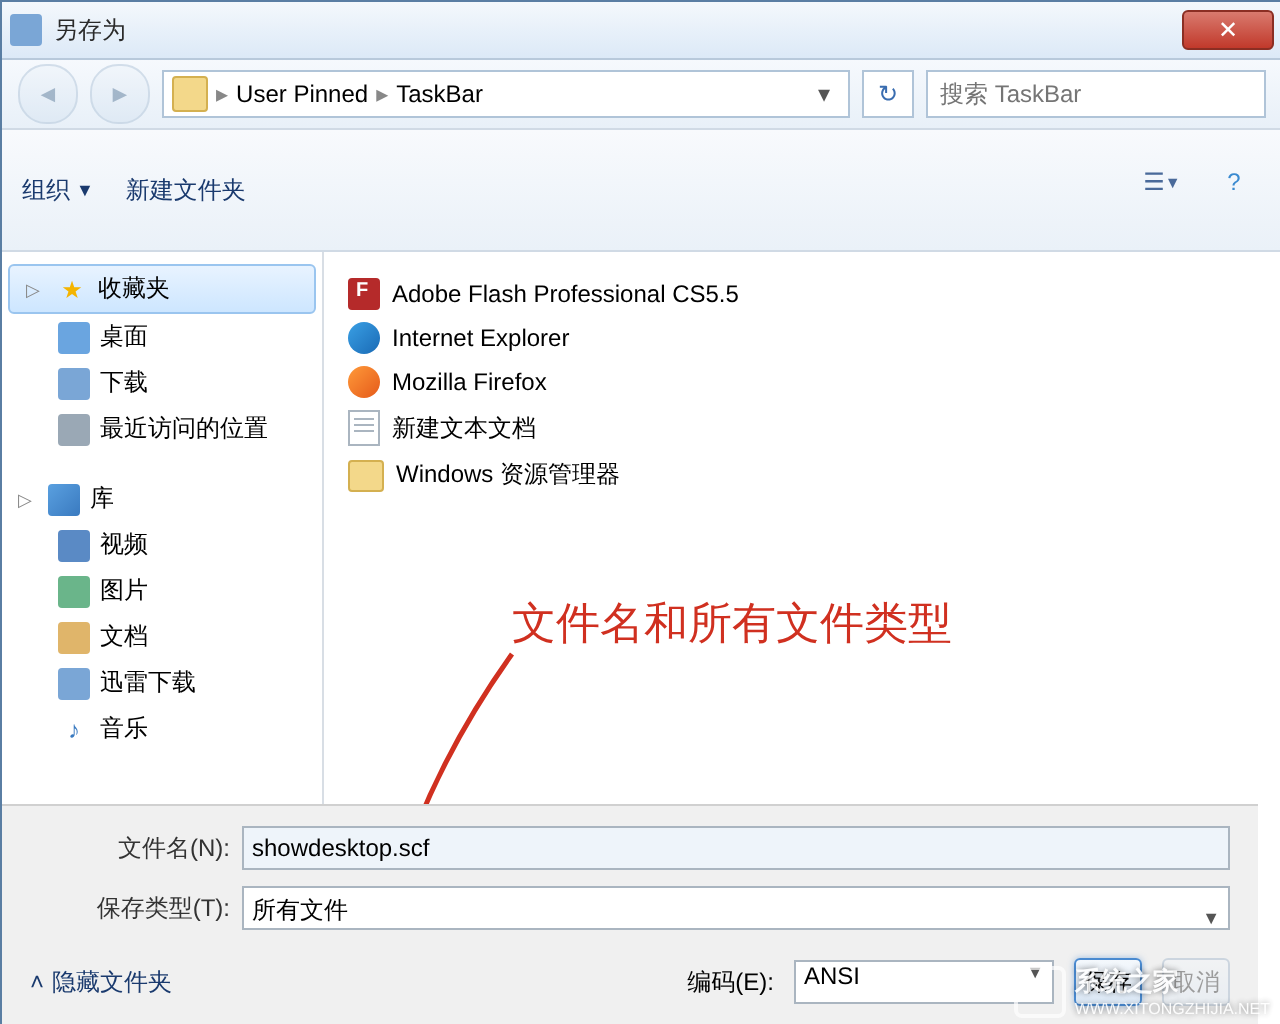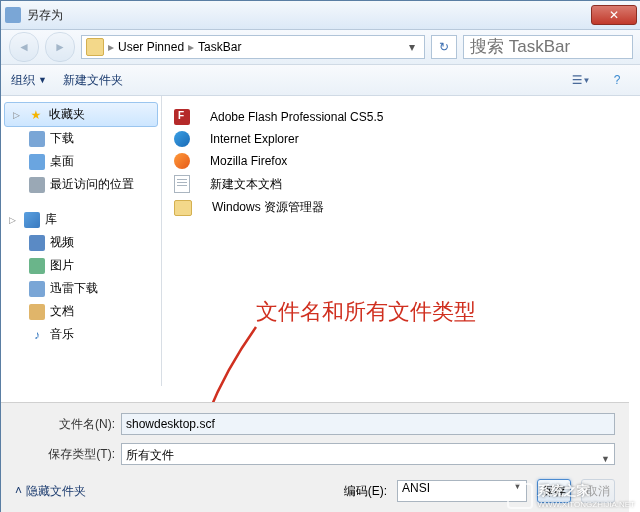--- a/index.html
+++ b/index.html
@@ -10,22 +10,22 @@
 .close-btn{width:44px;height:18px;background:linear-gradient(#d97a6e,#c1392b);border:1px solid #8b2e23;border-radius:3px;color:#fff;display:flex;align-items:center;justify-content:center;cursor:pointer}
 .navbar{height:34px;background:linear-gradient(#f6f9fd,#e8f0f8);border-bottom:1px solid #d0dae5;display:flex;align-items:center;padding:0 8px;gap:6px}
 .nav-btn{width:28px;height:28px;border-radius:14px;background:linear-gradient(#eef4fa,#d6e4f2);border:1px solid #b0c4d8;display:flex;align-items:center;justify-content:center;color:#5a7a9a;cursor:pointer}
 .nav-btn.disabled{opacity:.5}
 .breadcrumb{flex:1;height:22px;border:1px solid #b0c4d8;background:#fff;display:flex;align-items:center;padding:0 4px;gap:4px}
 .bc-icon{width:16px;height:14px;background:#f3d88a;border:1px solid #d4b050;border-radius:2px}
 .bc-sep{color:#888}
 .bc-dd{width:16px;text-align:center;color:#555;cursor:pointer}
 .refresh-btn{width:24px;height:22px;border:1px solid #b0c4d8;background:#fff;display:flex;align-items:center;justify-content:center;color:#3a6db0;cursor:pointer}
 .search{width:160px;height:22px;border:1px solid #b0c4d8;background:#fff;display:flex;align-items:center;padding:0 4px}
-.search input{border:none;outline:none;font-size:17px;width:100%;color:#888}
-.toolbar{height:30px;background:linear-gradient(#f8fafd,#eaf1f8);border-bottom:1px solid #d0dae5;display:flex;align-items:center;padding:0 10px;gap:16px}
+.search input{border:none;outline:none;font-size:12px;width:100%;color:#888}
+.toolbar{height:30px;background:linear-gradient(#f8fafd,#eaf1f8);border-bottom:1px solid #d0dae5;display:flex;padding:15px 10px;gap:16px}
 .tool-item{color:#1a3a6e;cursor:pointer;display:flex;align-items:center;gap:3px}
 .tool-right{margin-left:auto;display:flex;gap:8px}
 .view-btn{width:26px;height:20px;border:1px solid transparent;display:flex;align-items:center;justify-content:center;color:#4a6a9a;cursor:pointer}
 .body-area{display:flex;height:290px}
 .sidebar{width:160px;border-right:1px solid #d8dee5;overflow-y:auto;padding:6px 0;background:#fff}
 .tree-group{margin-bottom:12px}
 .tree-header{display:flex;align-items:center;padding:3px 8px;gap:5px;cursor:pointer}
 .tree-header.selected{background:linear-gradient(#e8f3ff,#cde6ff);border:1px solid #9ac5ef;border-radius:3px;margin:0 3px}
 .tree-item{display:flex;align-items:center;padding:3px 8px 3px 28px;gap:5px;cursor:pointer}
 .ico{width:16px;height:16px;display:inline-flex;align-items:center;justify-content:center;flex-shrink:0}
@@ -33,21 +33,21 @@
 .ico-lib{background:linear-gradient(135deg,#5aa0e0,#3a7ac0);border-radius:2px}
 .ico-desktop{background:#6aa5e0;border-radius:2px}
 .ico-recent{background:#9aa8b5;border-radius:2px}
 .ico-video{background:#5a8ac5;border-radius:2px}
 .ico-pic{background:#6ab58a;border-radius:2px}
 .ico-doc{background:#e0b56a;border-radius:2px}
 .ico-dl{background:#7aa6d6;border-radius:2px}
 .ico-music{color:#3a7ac0}
 .expander{width:10px;color:#888;font-size:9px}
 .filelist{flex:1;padding:10px 12px}
-.file-item{display:flex;align-items:center;padding:3px 0;gap:20px;cursor:pointer}
+.file-item{display:flex;align-items:center;padding:3px 0;gap:6px;cursor:pointer}
 .fi-flash{width:16px;height:16px;background:#b52a2a;border-radius:2px;position:relative}
 .fi-flash::after{content:"F";color:#fff;font-size:10px;font-weight:bold;position:absolute;left:4px;top:1px}
 .fi-ie{width:16px;height:16px;border-radius:8px;background:linear-gradient(135deg,#3aa0e5,#1a6ab5);position:relative}
 .fi-ff{width:16px;height:16px;border-radius:8px;background:linear-gradient(135deg,#ff9a3a,#e55a1a)}
 .fi-exp{width:16px;height:14px;background:#f3d88a;border:1px solid #d4b050;border-radius:2px}
 .fi-txt{width:14px;height:16px;background:#fff;border:1px solid #aab5c0;position:relative}
 .fi-txt::before{content:"";position:absolute;top:3px;left:2px;right:2px;height:1px;background:#aab5c0;box-shadow:0 3px 0 #aab5c0,0 6px 0 #aab5c0}
 .annotation{position:absolute;left:255px;top:296px;color:#d03020;font-size:22px;font-family:Liberation Mono, monospace;pointer-events:none}
 .arrow-svg{position:absolute;left:195px;top:318px;pointer-events:none}
 .bottom-panel{position:absolute;bottom:0;left:0;right:12px;background:#f0f0f0;border-top:1px solid #d0d0d0;padding:10px 14px 10px 14px}
@@ -107,26 +107,26 @@
 
   <div class="body-area">
     <div class="sidebar">
       <div class="tree-group">
         <div class="tree-header selected">
           <span class="expander">▷</span>
           <span class="ico ico-star">★</span>
           <span>收藏夹</span>
         </div>
         <div class="tree-item">
+            <span class="ico ico-desktop"></span>
+            <span>桌面</span>
+          </div>
+        <div class="tree-item">
             <span class="ico ico-dl"></span>
             <span>下载</span>
-          </div>
-        <div class="tree-item">
-            <span class="ico ico-desktop"></span>
-            <span>桌面</span>
           </div>
         <div class="tree-item">
             <span class="ico ico-recent"></span>
             <span>最近访问的位置</span>
           </div>
       </div>
       <div class="tree-group">
         <div class="tree-header">
           <span class="expander">▷</span>
           <span class="ico ico-lib"></span>
@@ -134,26 +134,26 @@
         </div>
         <div class="tree-item">
             <span class="ico ico-video"></span>
             <span>视频</span>
           </div>
         <div class="tree-item">
             <span class="ico ico-pic"></span>
             <span>图片</span>
           </div>
         <div class="tree-item">
+            <span class="ico ico-doc"></span>
+            <span>文档</span>
+          </div>
+        <div class="tree-item">
             <span class="ico ico-dl"></span>
             <span>迅雷下载</span>
-          </div>
-        <div class="tree-item">
-            <span class="ico ico-doc"></span>
-            <span>文档</span>
           </div>
         <div class="tree-item">
             <span class="ico ico-music">♪</span>
             <span>音乐</span>
           </div>
       </div>
     </div>
 
     <div class="filelist">
       <div class="file-item">

